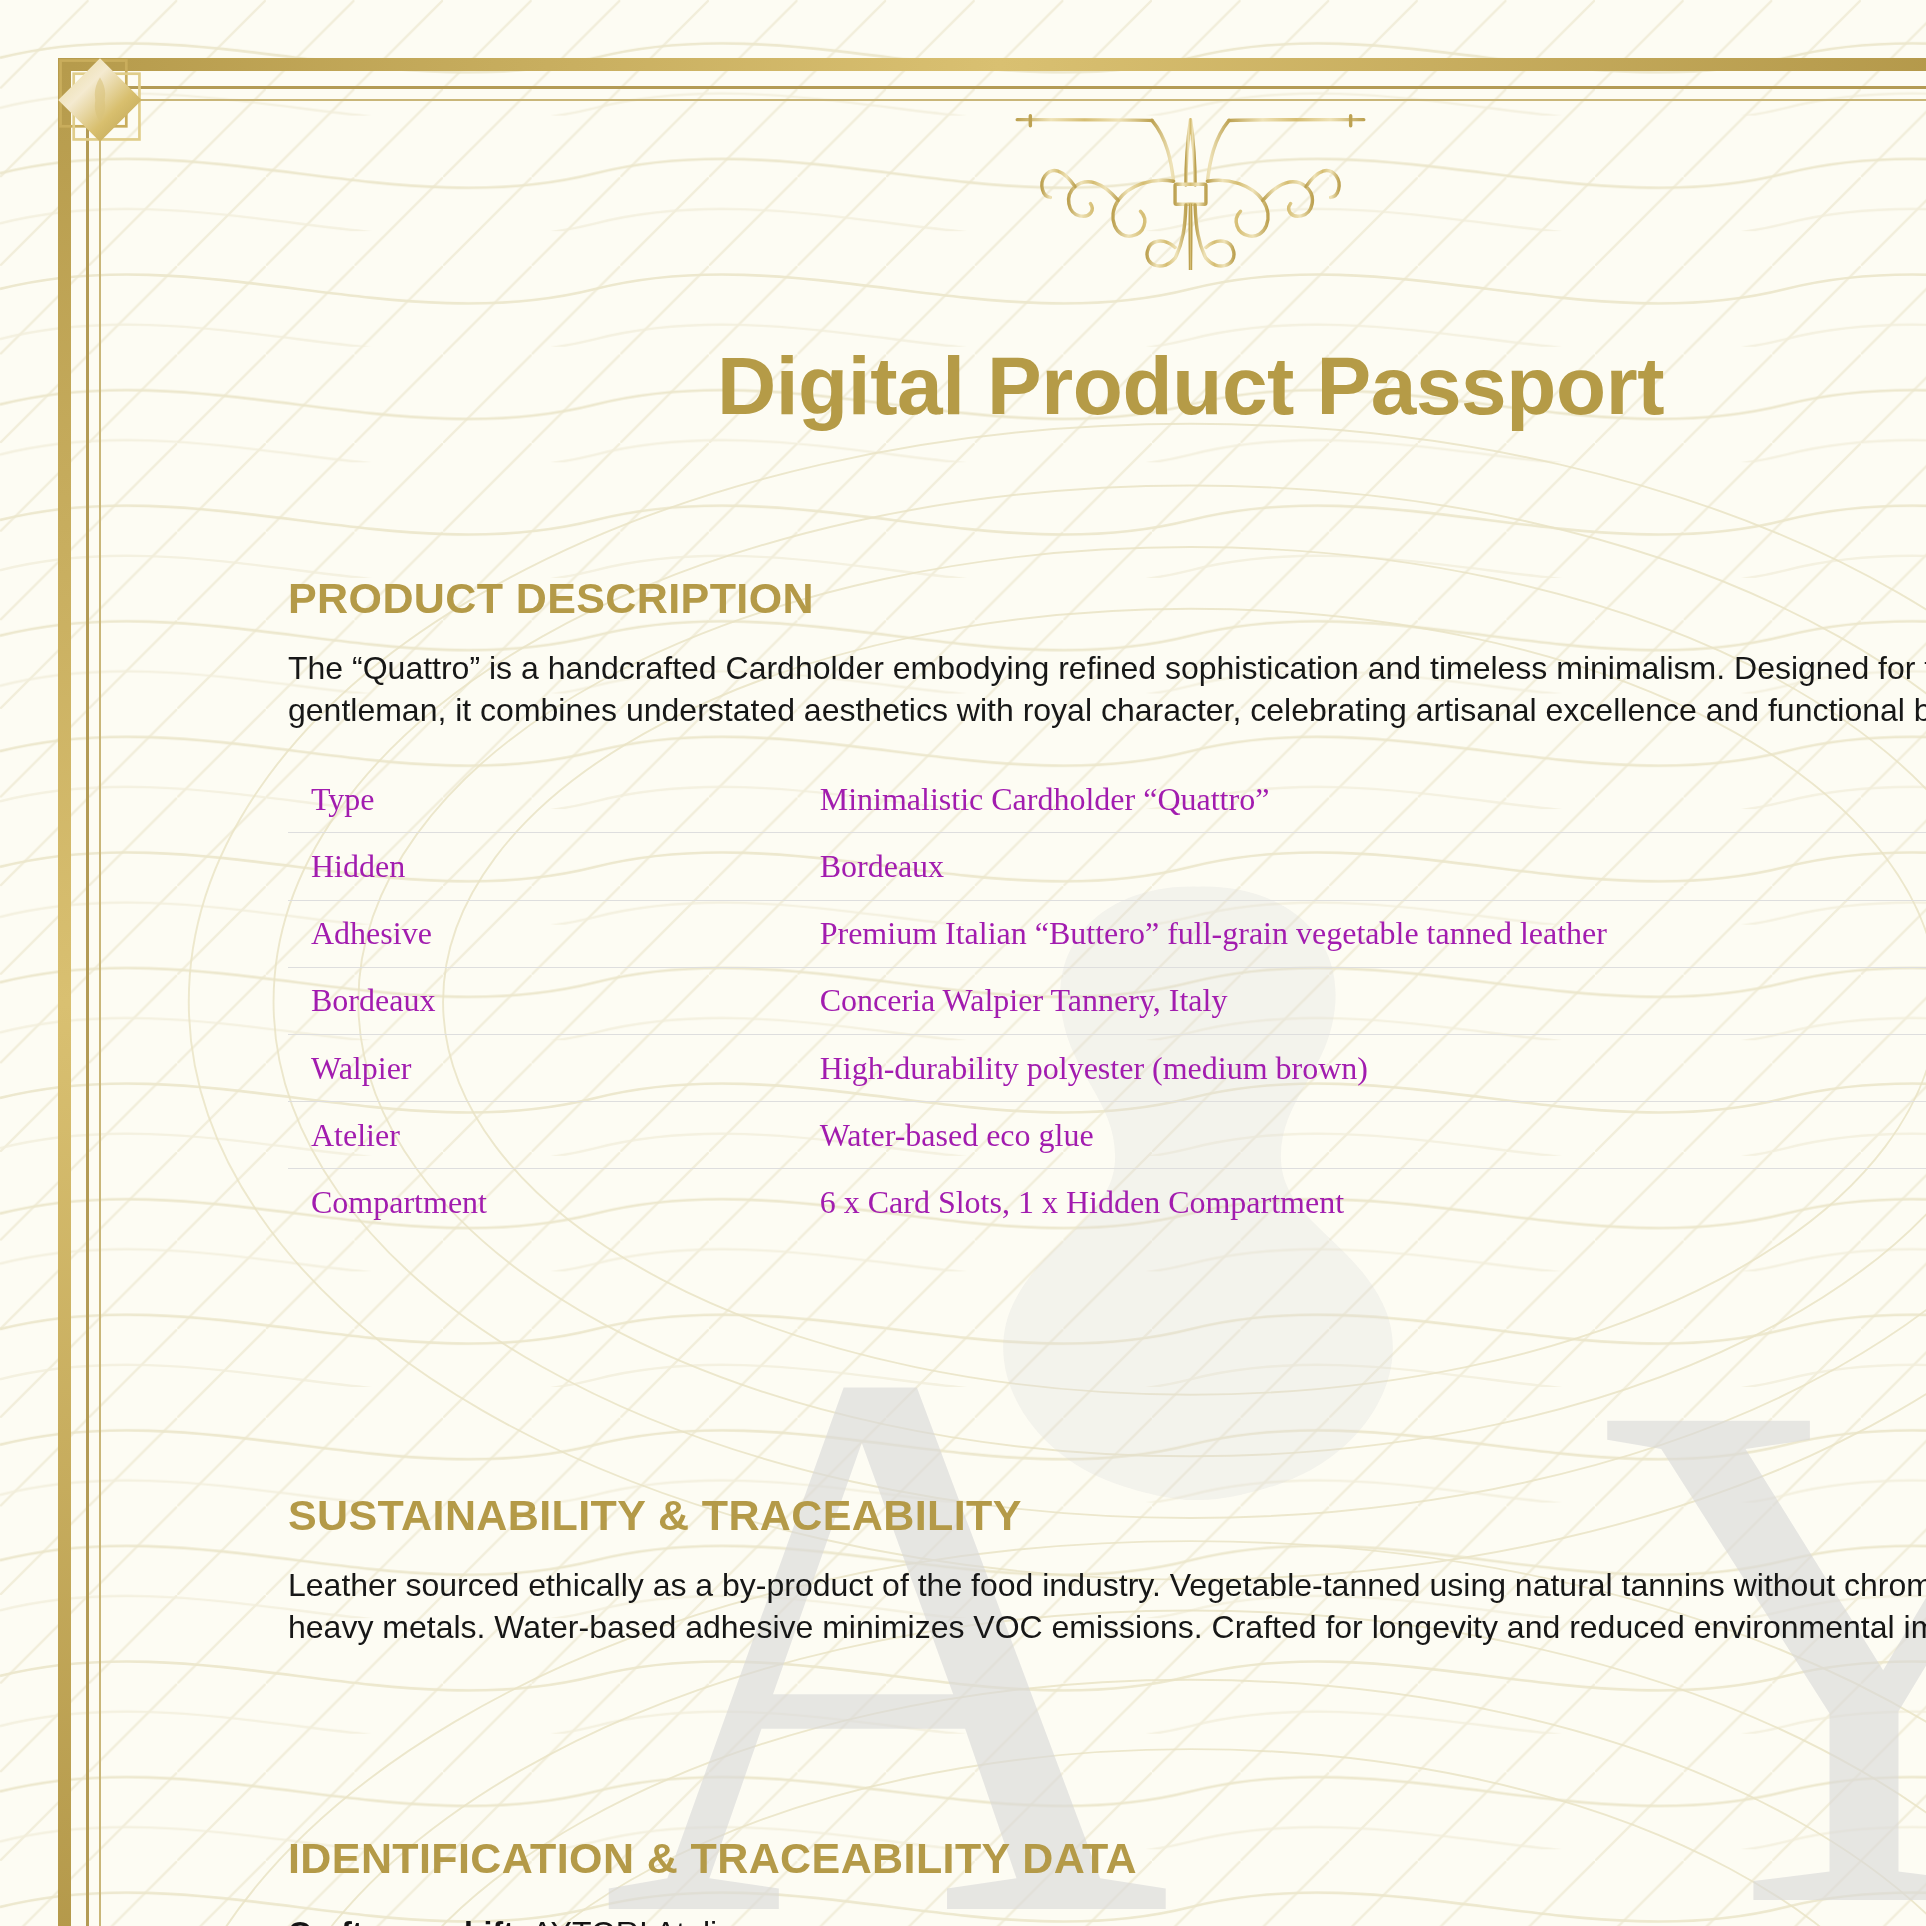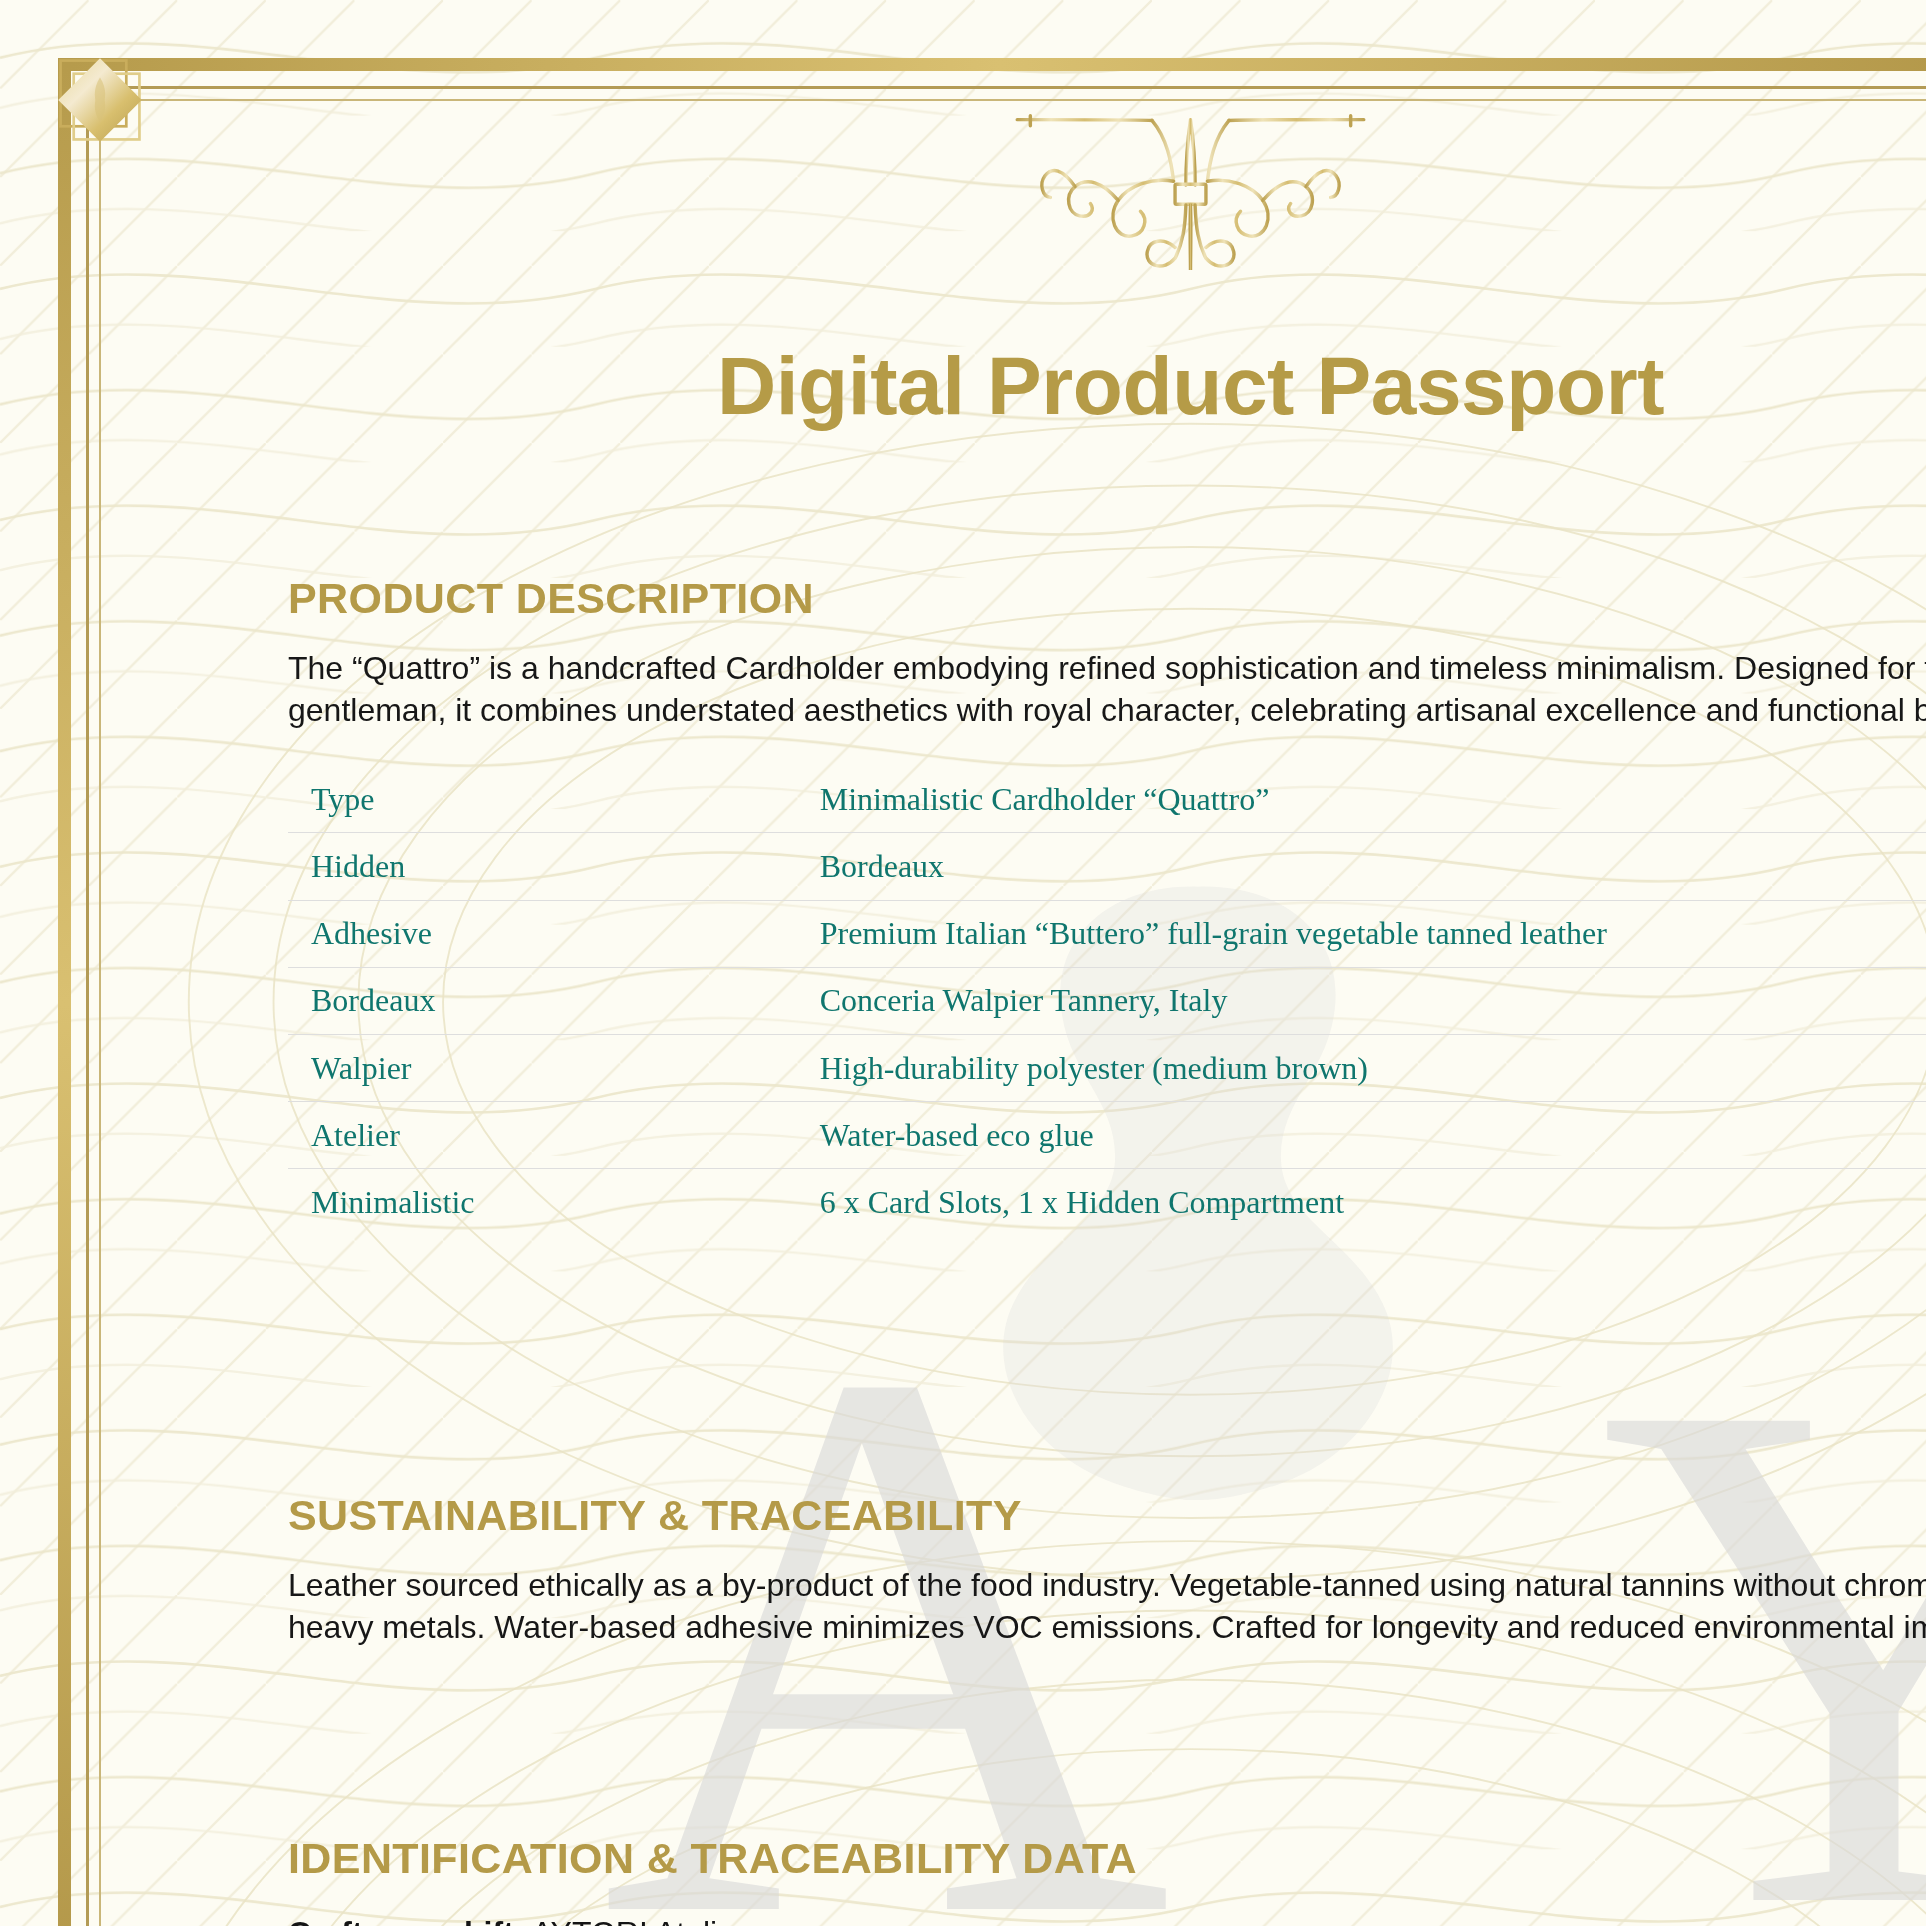--- a/index.html
+++ b/index.html
@@ -150,21 +150,21 @@
 
   
   .spec-table {
     border-collapse: collapse;
     width: 1791px;
     margin-top: 35px;
     font-family: "Liberation Serif", serif;
   }
   .spec-table td {
     font-size: 32px;
-    color: #0f766e;
+    color: #a21caf;
     padding: 14.6px 0 14.6px 0;
     border-bottom: 0.8px solid #dedede;
     vertical-align: middle;
   }
   .spec-table tr:last-child td { border-bottom: none; }
   .spec-table td.k { width: 501px; padding-left: 23px; }
   .spec-table td.v { padding-left: 7.7px; }
 
   
   .id-list { margin: 0; padding: 0; list-style: none; }
@@ -299,21 +299,21 @@
             </tr>
             <tr>
               <td class="k">Walpier</td>
               <td class="v">High-durability polyester (medium brown)</td>
             </tr>
             <tr>
               <td class="k">Atelier</td>
               <td class="v">Water-based eco glue</td>
             </tr>
             <tr>
-              <td class="k">Minimalistic</td>
+              <td class="k">Compartment</td>
               <td class="v">6 x Card Slots, 1 x Hidden Compartment</td>
             </tr>
           </tbody>
       </table>
     </div>
 
     <div class="section" style="top:1491px;">
       <h2 class="section-title">SUSTAINABILITY &amp; TRACEABILITY</h2>
       <p class="body-text">Leather sourced ethically as a by-product of the food industry. Vegetable-tanned using natural tannins without chromium or heavy metals. Water-based adhesive minimizes VOC emissions. Crafted for longevity and reduced environmental impact.</p>
     </div>

